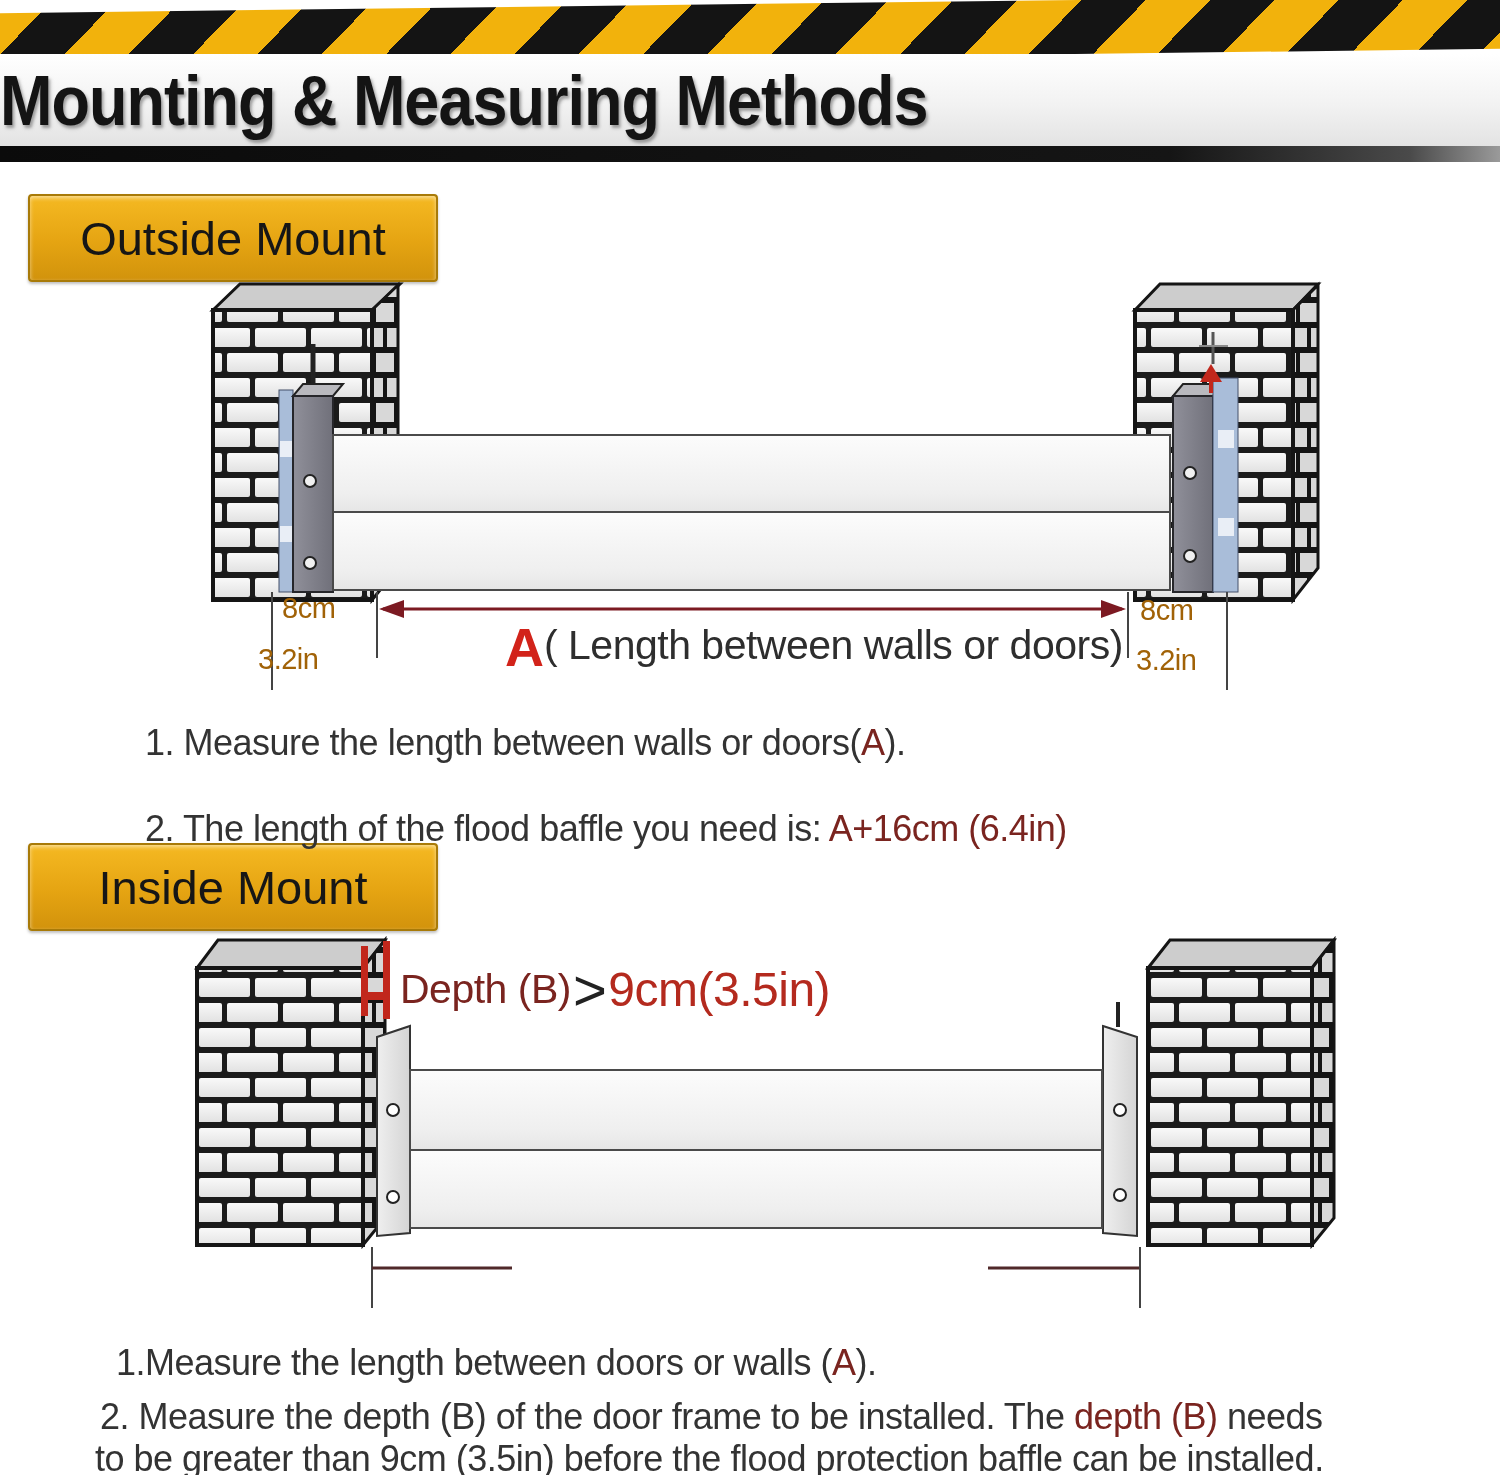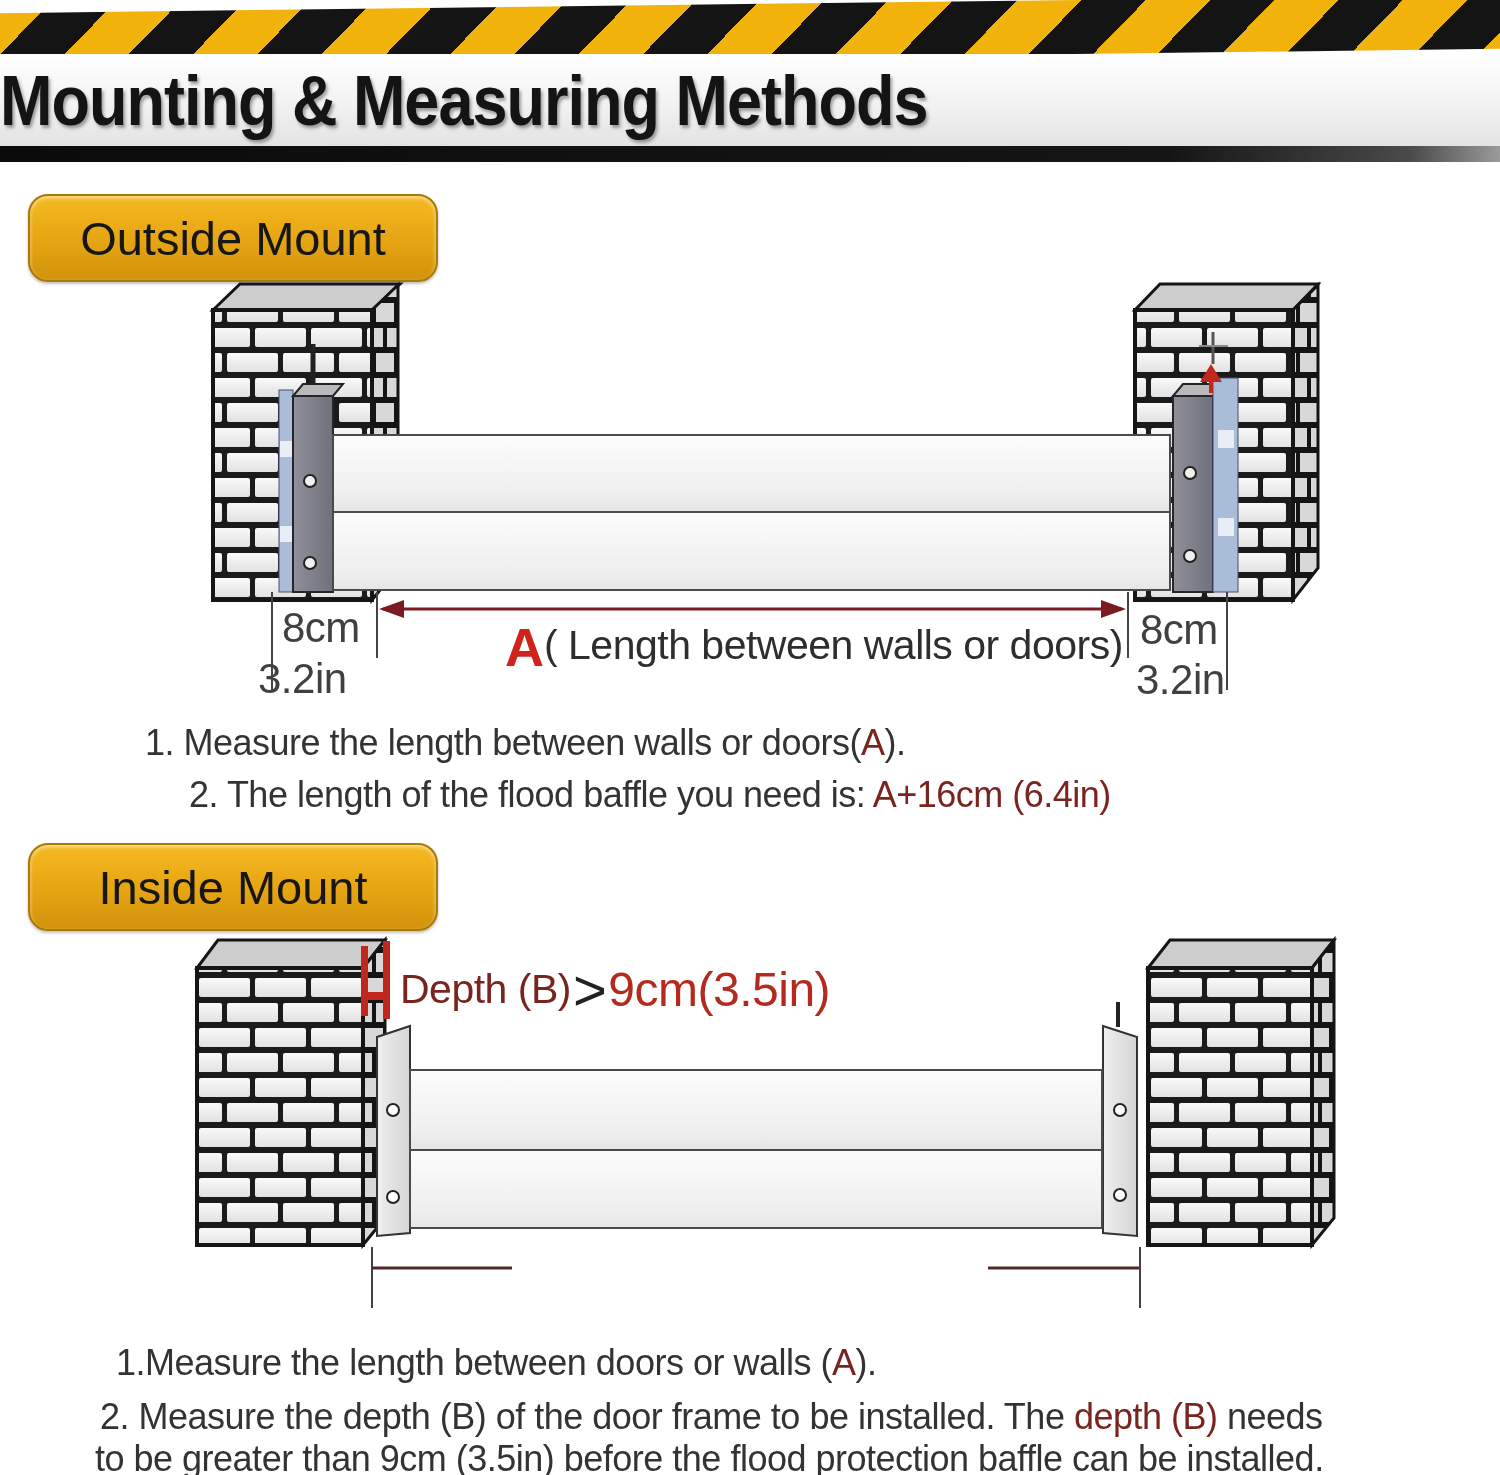--- a/index.html
+++ b/index.html
@@ -10,32 +10,32 @@
           background:repeating-linear-gradient(135deg,#f2b20c 0 46px,#141414 46px 92px);
           transform:rotate(-0.7deg);}
   .titlebar{position:absolute;left:0;top:54px;width:1500px;height:92px;
             background:linear-gradient(180deg,#ffffff 0%,#f2f2f2 55%,#e3e3e3 100%);
             border-bottom:1px solid #cfcfcf;display:flex;align-items:center;justify-content:flex-start;}
   .title{font-size:63px;font-weight:700;color:#141414;letter-spacing:-1px;
          transform:scaleY(1.12);text-shadow:2px 3px 3px rgba(110,110,110,.65);}
   .blackbar{position:absolute;left:0;top:146px;width:1500px;height:16px;
             background:linear-gradient(90deg,#0b0b0b 0%,#151515 78%,#4a4a4a 94%,#9a9a9a 100%);}
   
-  .badge{position:absolute;left:28px;width:406px;height:84px;border-radius:20px;
+  .badge{position:absolute;left:28px;width:406px;height:84px;border-radius:4px;
          background:linear-gradient(180deg,#f5b922 0%,#e5a412 55%,#d2930c 100%);
          border:2px solid #a87a08;box-shadow:inset 0 2px 4px rgba(255,255,255,.55),0 2px 3px rgba(0,0,0,.25);
          display:flex;align-items:center;justify-content:center;
          font-size:47px;color:#161616;letter-spacing:0;}
   .badge-outside{top:194px;}
   .badge-inside{top:843px;}
   
   .diagram-svg{position:absolute;left:0;top:0;width:1500px;height:1475px;}
   
   .lbl{position:absolute;white-space:nowrap;letter-spacing:-0.5px;}
-  .meas{font-size:42px;color:#404040;margin-top:12px;}
+  .meas{font-size:29px;color:#a16207;}
   .span-label{left:505px;top:622px;font-size:41px;color:#2e2e2e;display:flex;align-items:flex-end;}
   .red-marker{color:#d2231a;font-weight:bold;}
   .maroon{color:#7a241f;}
   .big-a{font-size:54px;line-height:44px;letter-spacing:0;}
   .steps{font-size:36px;color:#333;}
   .depth-label{left:400px;top:956px;display:flex;align-items:center;}
   .depth-b{font-size:41px;color:#7a241f;}
   .depth-gt{font-size:58px;color:#222;font-weight:400;margin:0 2px;}
   .depth-v{font-size:48px;color:#b42a1e;}
   .len-label{left:556px;top:1256px;font-size:44px;color:#2b2b2b;}
@@ -184,21 +184,21 @@
   <div class="lbl meas" style="left:1136px;top:644px;">3.2in</div>
 
   <div class="lbl span-label">
     <span class="red-marker big-a">A</span>
       <span>( Length between walls or doors)</span>
   </div>
 
   <div class="lbl steps" style="left:145px;top:722px;">
     <span>1. Measure the length between walls or doors(</span><span class="maroon">A</span><span>).</span>
   </div>
-  <div class="lbl steps" style="left:145px;top:774px;margin-left:44px;">
+  <div class="lbl steps" style="left:145px;top:808px;">
     <span>2. The length of the flood baffle you need is: </span><span class="maroon">A+16cm (6.4in)</span>
   </div>
 
   <div class="lbl depth-label">
     <span class="depth-b">Depth (B) </span>
     <span class="depth-gt">&gt;</span>
     <span class="depth-v">9cm(3.5in)</span>
   </div>
 
 

